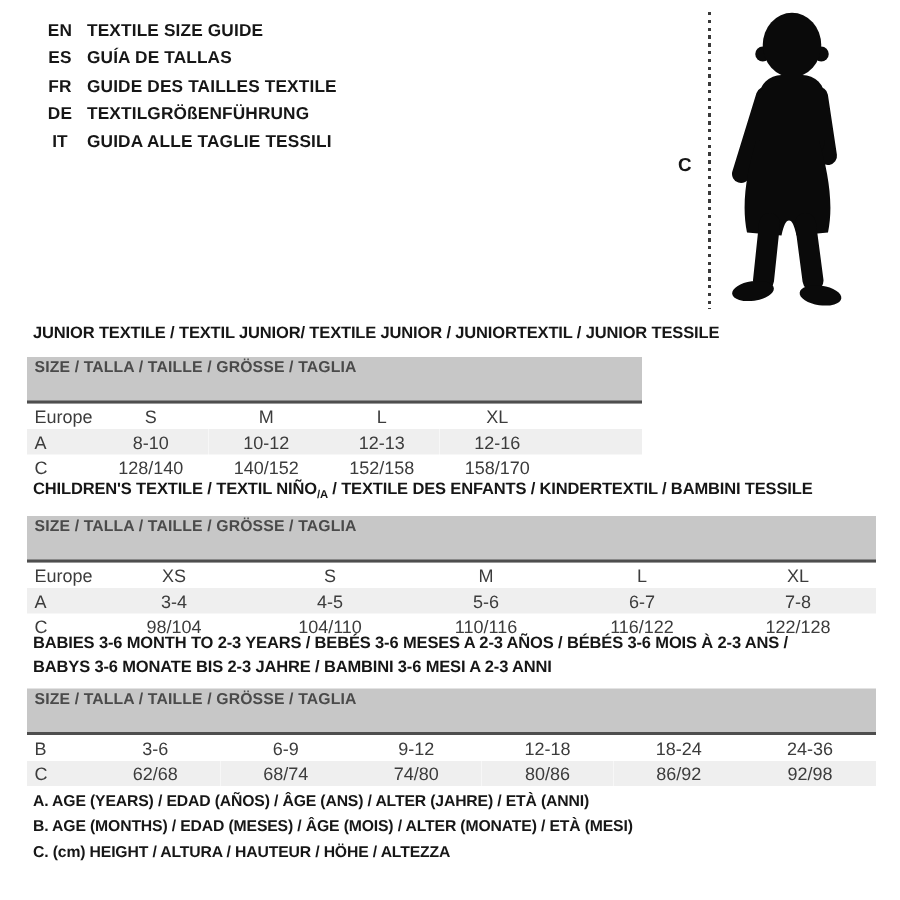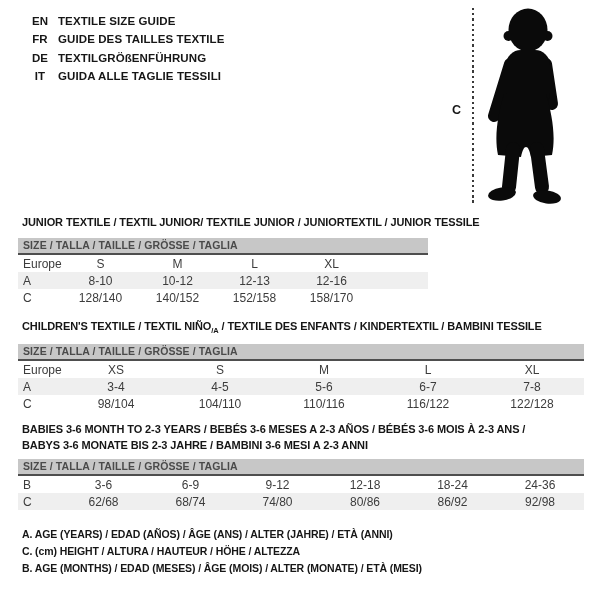--- a/index.html
+++ b/index.html
@@ -31,41 +31,45 @@
   #t1-title { left: 22px; top: 216px; }
   #t2-title { left: 22px; top: 320px; }
   #t3-title { left: 22px; top: 422px; line-height: 15.5px; }
 
   
   .size-block { left: 18px; }
   #t1 { top: 238px; width: 410px; }
   #t2 { top: 344px; width: 566px; }
   #t3 { top: 459px; width: 566px; }
   .bar {
-    height: 17px; background: #c7c7c7; border-bottom: 2px solid #4e4e4e;
+    height: 31px; background: #c7c7c7; border-bottom: 2px solid #4e4e4e;
     font-size: 10.5px; font-weight: 700; color: #4a4a4a;
     line-height: 15px; padding-left: 5px; letter-spacing: .1px;
   }
   table { border-collapse: collapse; table-layout: fixed; width: 100%; }
   tr { height: 17px; }
   tr:nth-child(even) { background: #efefef; }
   td { font-size: 12px; color: #3c3c3c; text-align: center; padding: 0; overflow: hidden; white-space: nowrap; }
   td.lbl { text-align: left; padding-left: 5px; }
 
   
   .notes { left: 22px; top: 526px; }
   .note-row { font-size: 10.5px; font-weight: 700; line-height: 16.9px; letter-spacing: -.1px; white-space: nowrap; }
 </style>
 </head>
 <body>
 
 <div class="abs lang">
   <div class="lang-row">
     <span class="lang-code">EN</span>
     <span class="lang-title">TEXTILE SIZE GUIDE</span>
+  </div>
+  <div class="lang-row">
+    <span class="lang-code">ES</span>
+    <span class="lang-title">GUÍA DE TALLAS</span>
   </div>
   <div class="lang-row">
     <span class="lang-code">FR</span>
     <span class="lang-title">GUIDE DES TAILLES TEXTILE</span>
   </div>
   <div class="lang-row">
     <span class="lang-code">DE</span>
     <span class="lang-title">TEXTILGRÖßENFÜHRUNG</span>
   </div>
   <div class="lang-row">
@@ -208,15 +212,15 @@
       <td>80/86</td>
       <td>86/92</td>
       <td>92/98</td>
     </tr>
   </tbody>
     </table>
 </div>
 
 <div class="abs notes">
   <div class="note-row">A. AGE (YEARS) / EDAD (AÑOS) / ÂGE (ANS) / ALTER (JAHRE) / ETÀ (ANNI)</div>
+  <div class="note-row">B. AGE (MONTHS) / EDAD (MESES) / ÂGE (MOIS) / ALTER (MONATE) / ETÀ (MESI)</div>
   <div class="note-row">C. (cm) HEIGHT / ALTURA / HAUTEUR / HÖHE / ALTEZZA</div>
-  <div class="note-row">B. AGE (MONTHS) / EDAD (MESES) / ÂGE (MOIS) / ALTER (MONATE) / ETÀ (MESI)</div>
 </div>
 
 </body></html>

